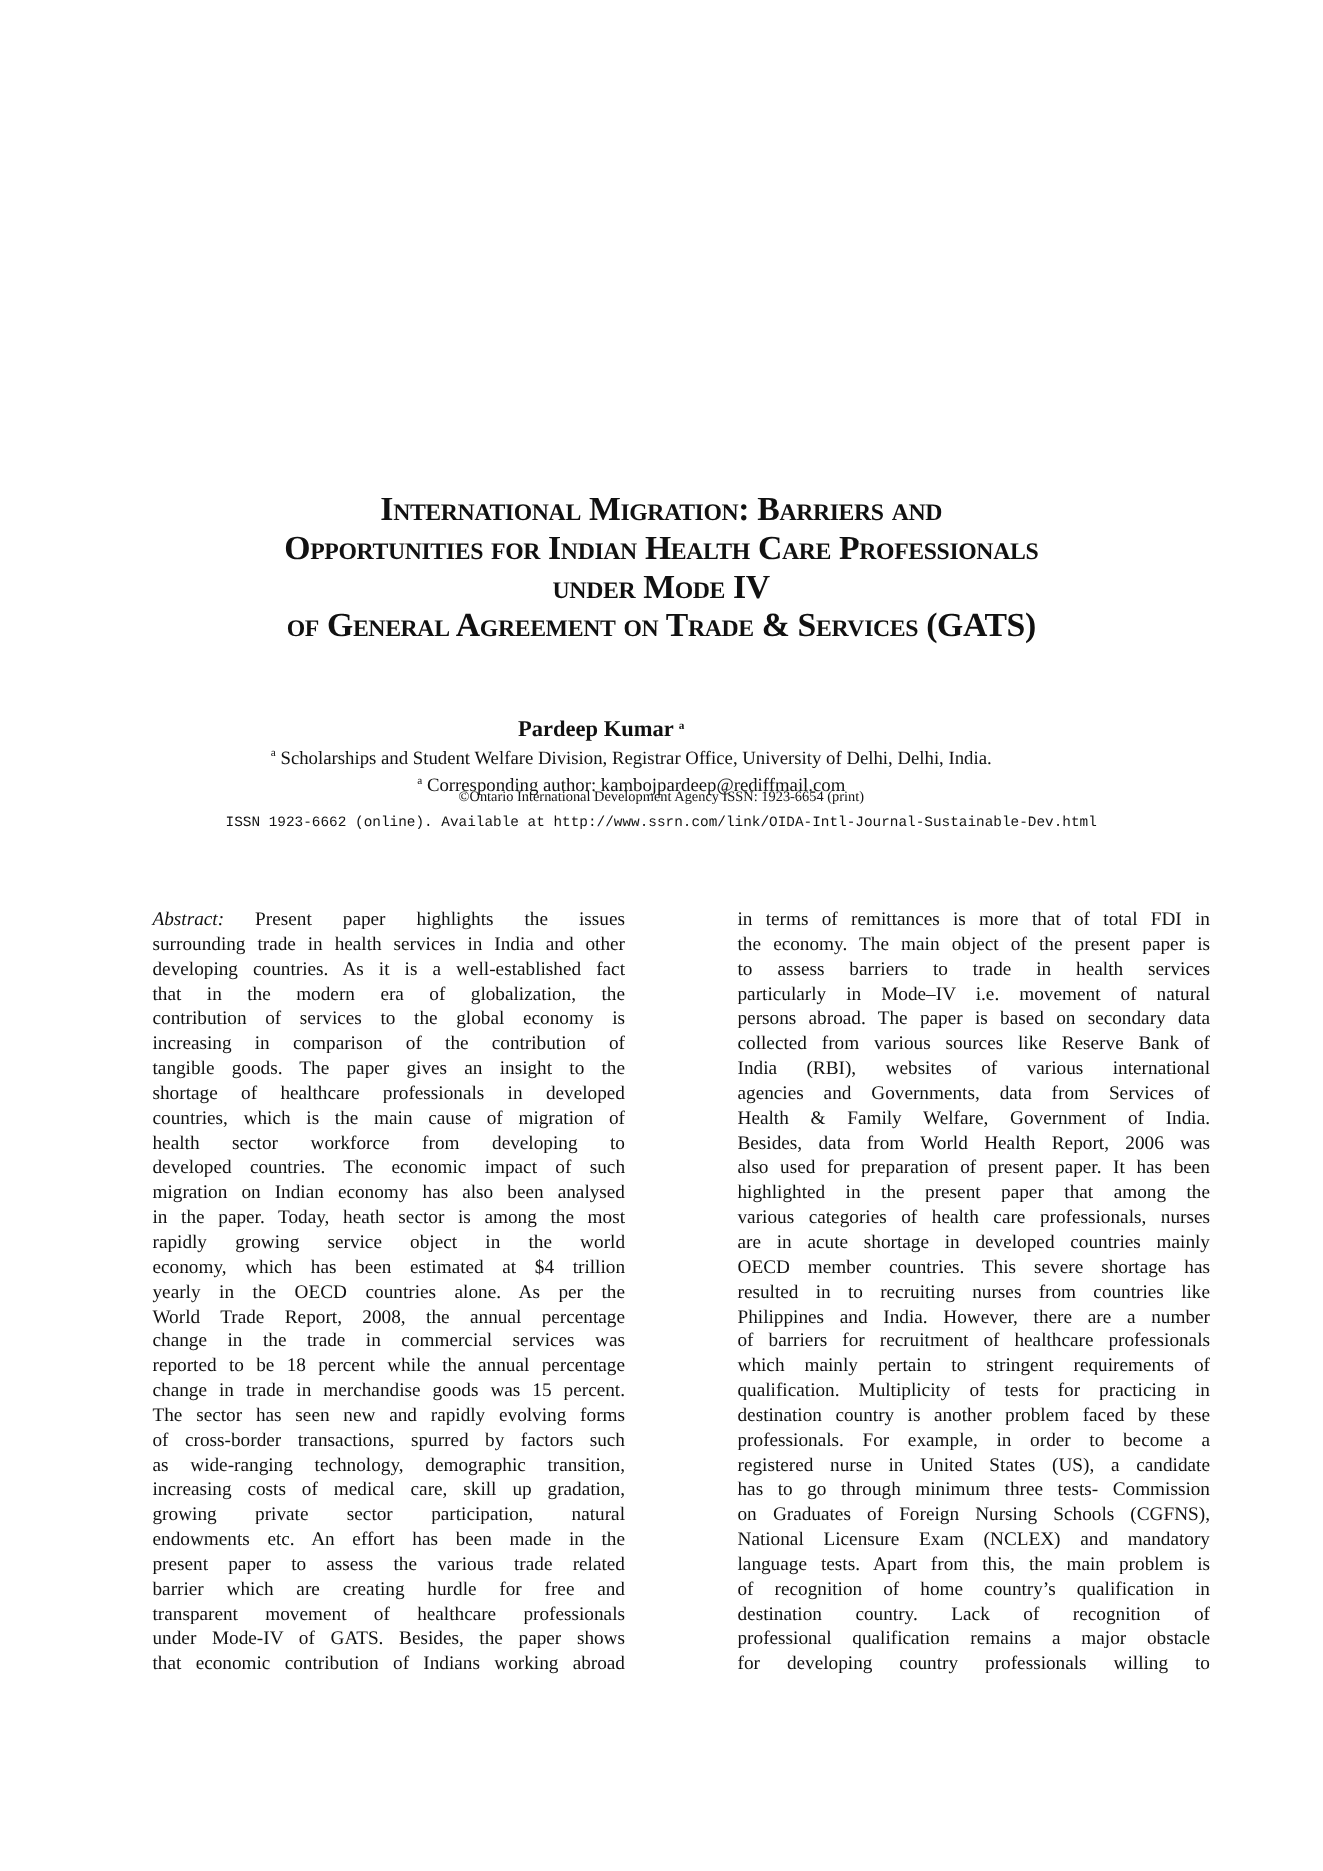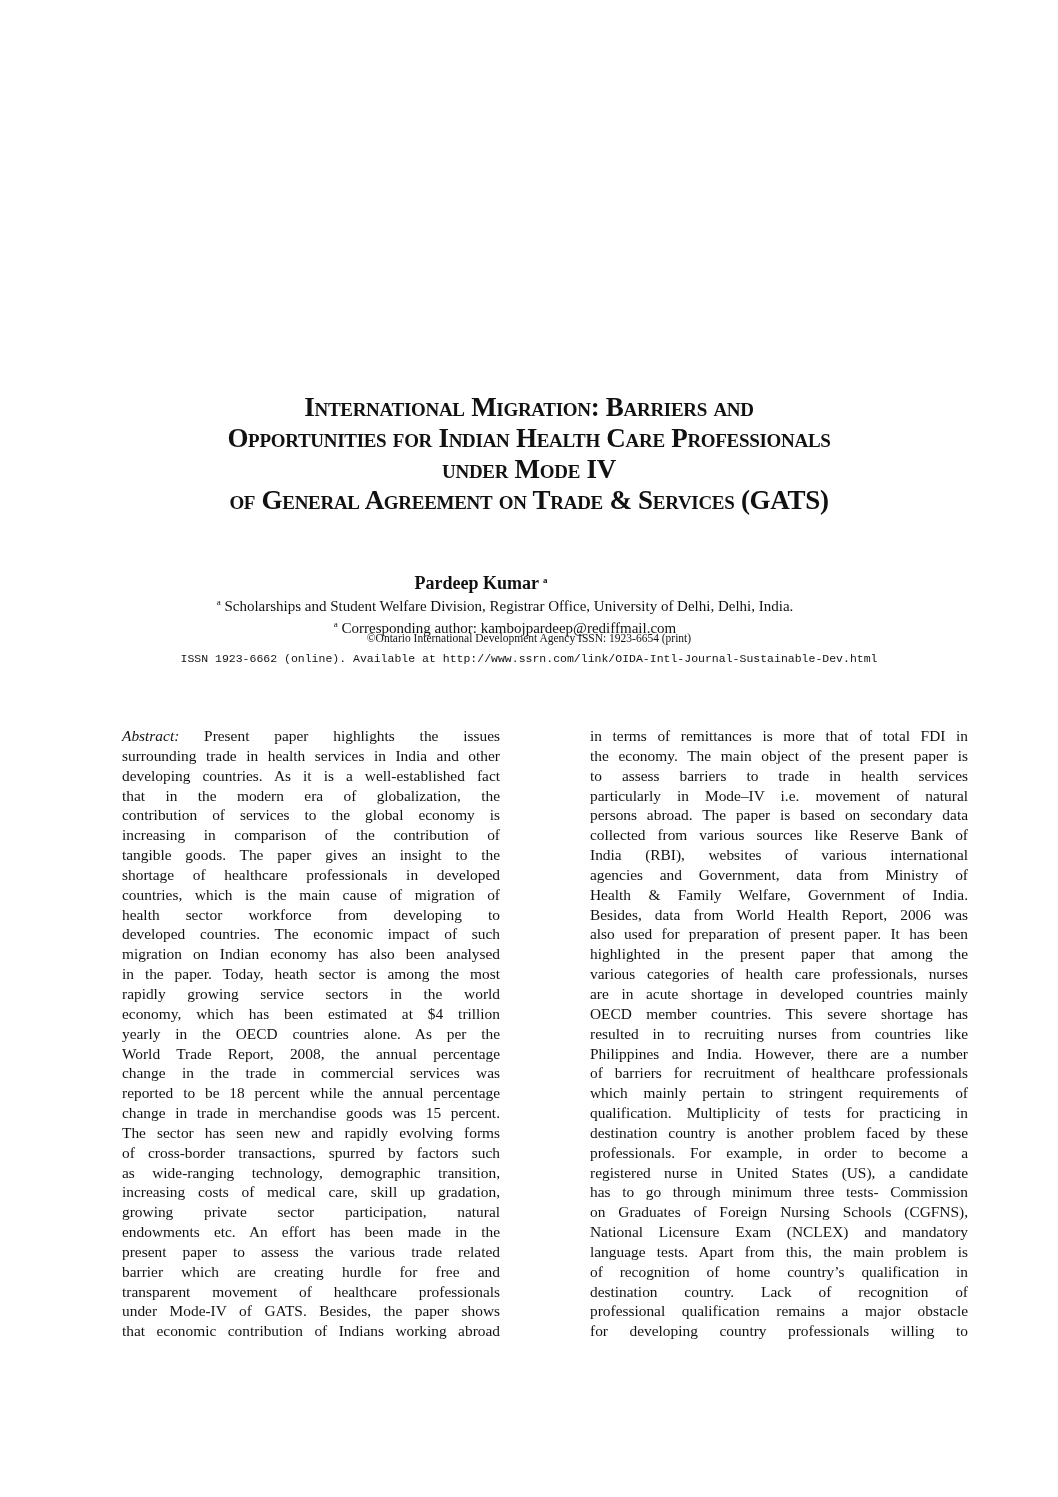--- a/index.html
+++ b/index.html
@@ -60,21 +60,21 @@
     <span class="ln">that in the modern era of globalization, the</span>
     <span class="ln">contribution of services to the global economy is</span>
     <span class="ln">increasing in comparison of the contribution of</span>
     <span class="ln">tangible goods. The paper gives an insight to the</span>
     <span class="ln">shortage of healthcare professionals in developed</span>
     <span class="ln">countries, which is the main cause of migration of</span>
     <span class="ln">health sector workforce from developing to</span>
     <span class="ln">developed countries. The economic impact of such</span>
     <span class="ln">migration on Indian economy has also been analysed</span>
     <span class="ln">in the paper. Today, heath sector is among the most</span>
-    <span class="ln">rapidly growing service sectors in the world</span>
+    <span class="ln">rapidly growing service object in the world</span>
     <span class="ln">economy, which has been estimated at $4 trillion</span>
     <span class="ln">yearly in the OECD countries alone. As per the</span>
     <span class="ln">World Trade Report, 2008, the annual percentage</span>
     <span class="ln">change in the trade in commercial services was</span>
     <span class="ln">reported to be 18 percent while the annual percentage</span>
     <span class="ln">change in trade in merchandise goods was 15 percent.</span>
     <span class="ln">The sector has seen new and rapidly evolving forms</span>
     <span class="ln">of cross-border transactions, spurred by factors such</span>
     <span class="ln">as wide-ranging technology, demographic transition,</span>
     <span class="ln">increasing costs of medical care, skill up gradation,</span>
@@ -87,21 +87,21 @@
     <span class="ln">that economic contribution of Indians working abroad</span>
   </div>
 <div class="col col2" id="col2">
     <span class="ln">in terms of remittances is more that of total FDI in</span>
     <span class="ln">the economy. The main object of the present paper is</span>
     <span class="ln">to assess barriers to trade in health services</span>
     <span class="ln">particularly in Mode–IV i.e. movement of natural</span>
     <span class="ln">persons abroad. The paper is based on secondary data</span>
     <span class="ln">collected from various sources like Reserve Bank of</span>
     <span class="ln">India (RBI), websites of various international</span>
-    <span class="ln">agencies and Government, data from Ministry of</span>
+    <span class="ln">agencies and Governments, data from Services of</span>
     <span class="ln">Health &amp; Family Welfare, Government of India.</span>
     <span class="ln">Besides, data from World Health Report, 2006 was</span>
     <span class="ln">also used for preparation of present paper. It has been</span>
     <span class="ln">highlighted in the present paper that among the</span>
     <span class="ln">various categories of health care professionals, nurses</span>
     <span class="ln">are in acute shortage in developed countries mainly</span>
     <span class="ln">OECD member countries. This severe shortage has</span>
     <span class="ln">resulted in to recruiting nurses from countries like</span>
     <span class="ln">Philippines and India. However, there are a number</span>
     <span class="ln">of barriers for recruitment of healthcare professionals</span>

